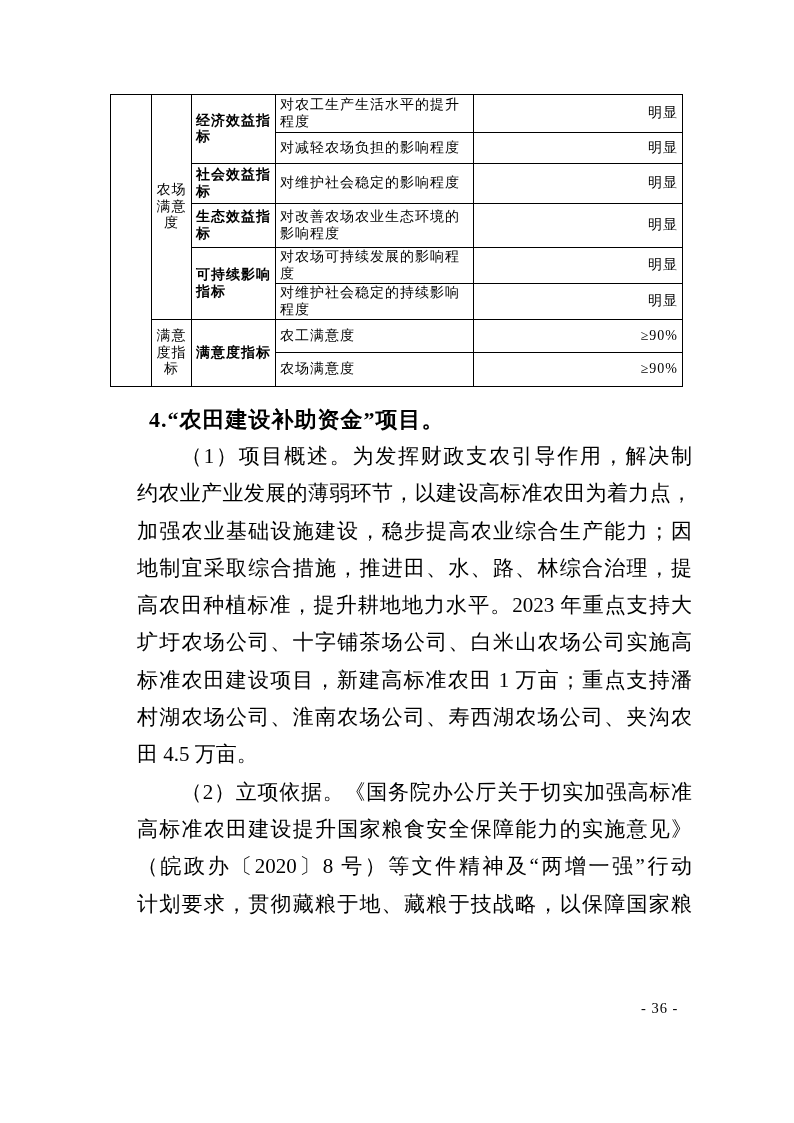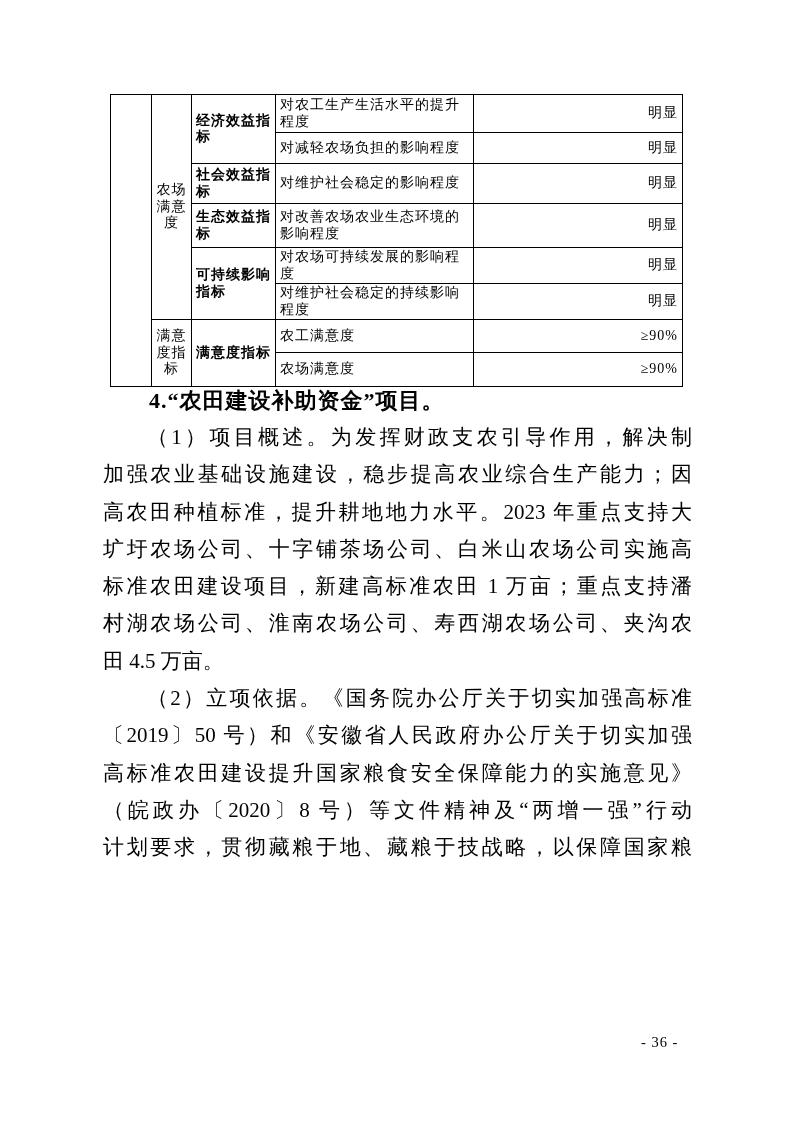--- a/index.html
+++ b/index.html
@@ -38,47 +38,48 @@
   table.indicator tr:nth-child(3){height:40px;}
   table.indicator tr:nth-child(4){height:44px;}
   table.indicator tr:nth-child(5){height:36px;}
   table.indicator tr:nth-child(6){height:35px;}
   table.indicator tr:nth-child(7){height:33px;}
   table.indicator tr:nth-child(8){height:34px;}
 
   
   .body-text {
     position:absolute;
-    left:103px; top:383px;
+    left:103px; top:402px;
     width:589px;
   }
   .sec-heading {
     font-size:22px;
     font-weight:700;
     line-height:36px;
     height:36px;
     padding-left:46px;
     letter-spacing:1px;
     white-space:nowrap;
   }
   .pline {
     font-size:21px;
     height:37.3px;
     line-height:37.3px;
     text-align:justify;
     text-align-last:justify;
     white-space:normal;
+    margin-left:34px;
   }
   .pline.p-first { text-indent:44px; }
   .pline.p-end   { text-align-last:left; }
 
   
   .page-num {
     position:absolute;
-    left:641px; top:1034px;
+    left:641px; top:1000px;
     font-size:14.5px;
     letter-spacing:1px;
     color:#000;
   }
 </style>
 </head>
 <body>
 
 <div class="sheet">
 
@@ -133,29 +134,30 @@
         <td class="cell-value">≥90%</td>
       </tr>
     </tbody>
       </table>
   </div>
 
   <div class="body-text">
     <div class="sec-heading">4.“农田建设补助资金”项目。</div>
 
     <div class="pline p-first">（1）项目概述。为发挥财政支农引导作用，解决制</div>
+    <div class="pline">约农业产业发展的薄弱环节，以建设高标准农田为着力点，</div>
     <div class="pline">加强农业基础设施建设，稳步提高农业综合生产能力；因</div>
+    <div class="pline">地制宜采取综合措施，推进田、水、路、林综合治理，提</div>
     <div class="pline">高农田种植标准，提升耕地地力水平。2023 年重点支持大</div>
     <div class="pline">圹圩农场公司、十字铺茶场公司、白米山农场公司实施高</div>
     <div class="pline">标准农田建设项目，新建高标准农田 1 万亩；重点支持潘</div>
     <div class="pline">村湖农场公司、淮南农场公司、寿西湖农场公司、夹沟农</div>
     <div class="pline p-end">田 4.5 万亩。</div>
 
     <div class="pline p-first">（2）立项依据。《国务院办公厅关于切实加强高标准</div>
-    <div class="pline">〔2019〕50 号）和《安徽省人民政府办公厅关于切实加强</div>
     <div class="pline">高标准农田建设提升国家粮食安全保障能力的实施意见》</div>
     <div class="pline">（皖政办〔2020〕8 号）等文件精神及“两增一强”行动</div>
     <div class="pline">计划要求，贯彻藏粮于地、藏粮于技战略，以保障国家粮</div>
   </div>
 
   <div class="page-num">- 36 -</div>
 
 </div>
 
 </body></html>

